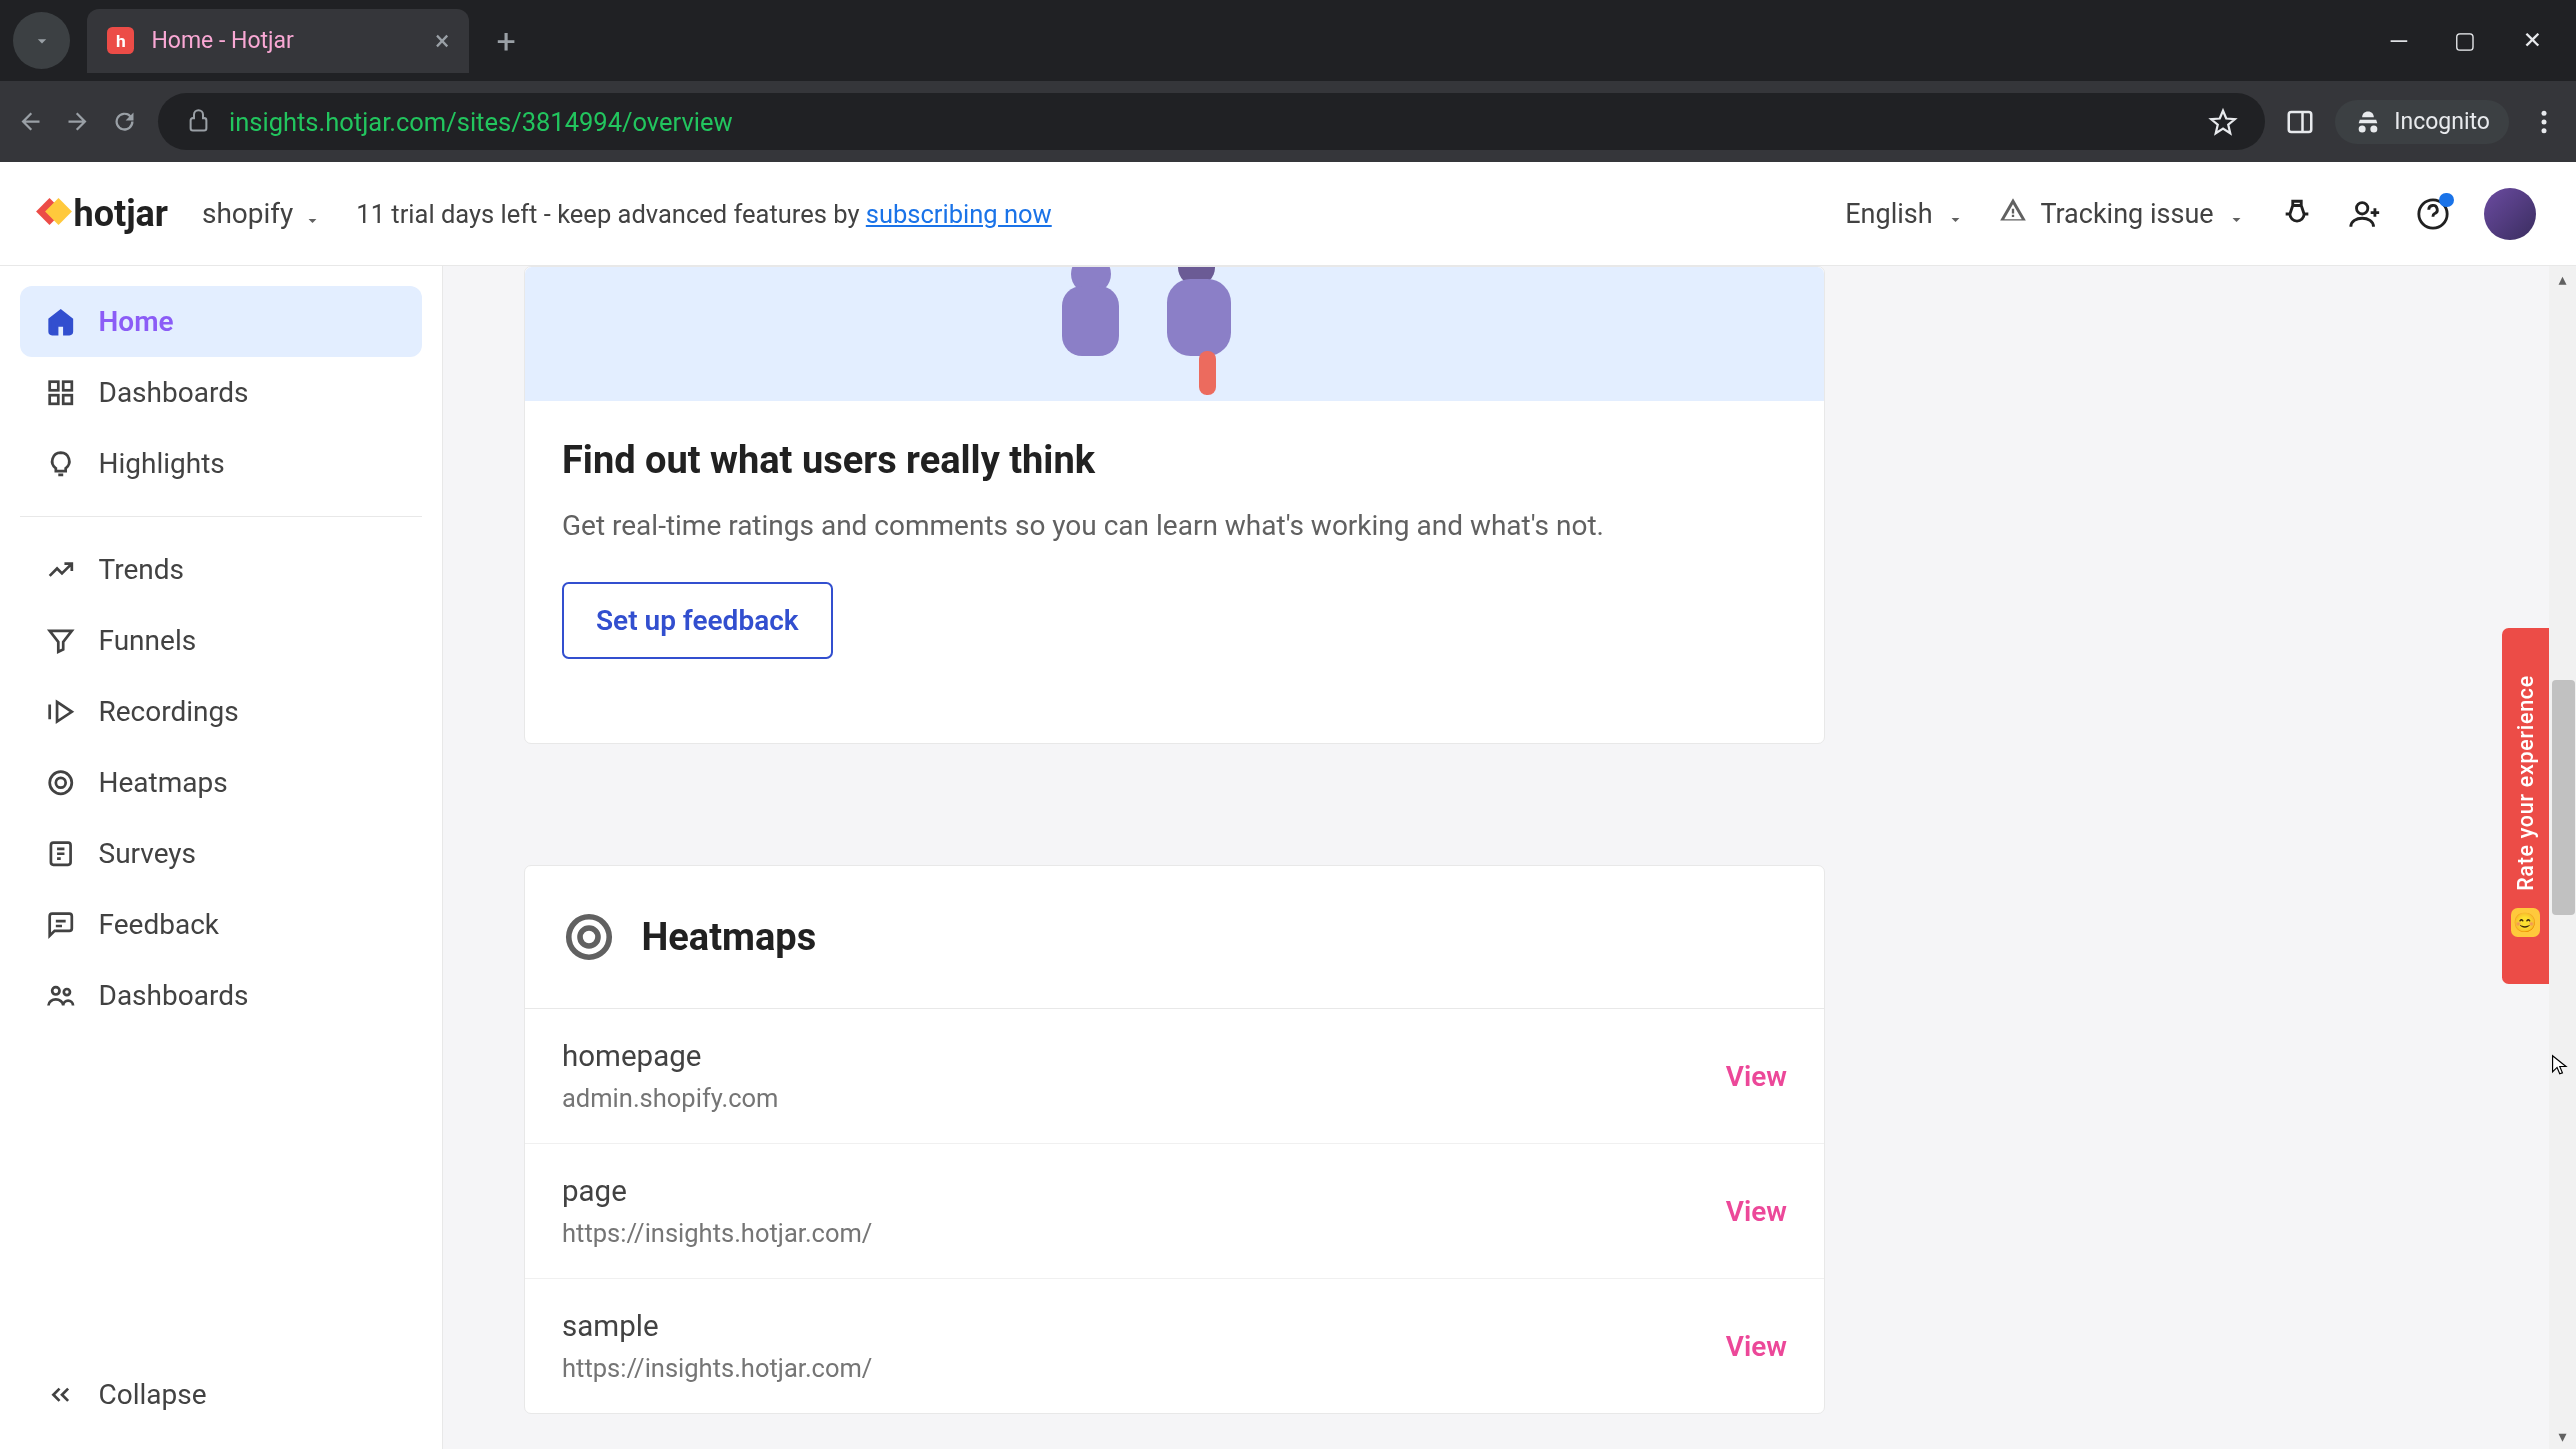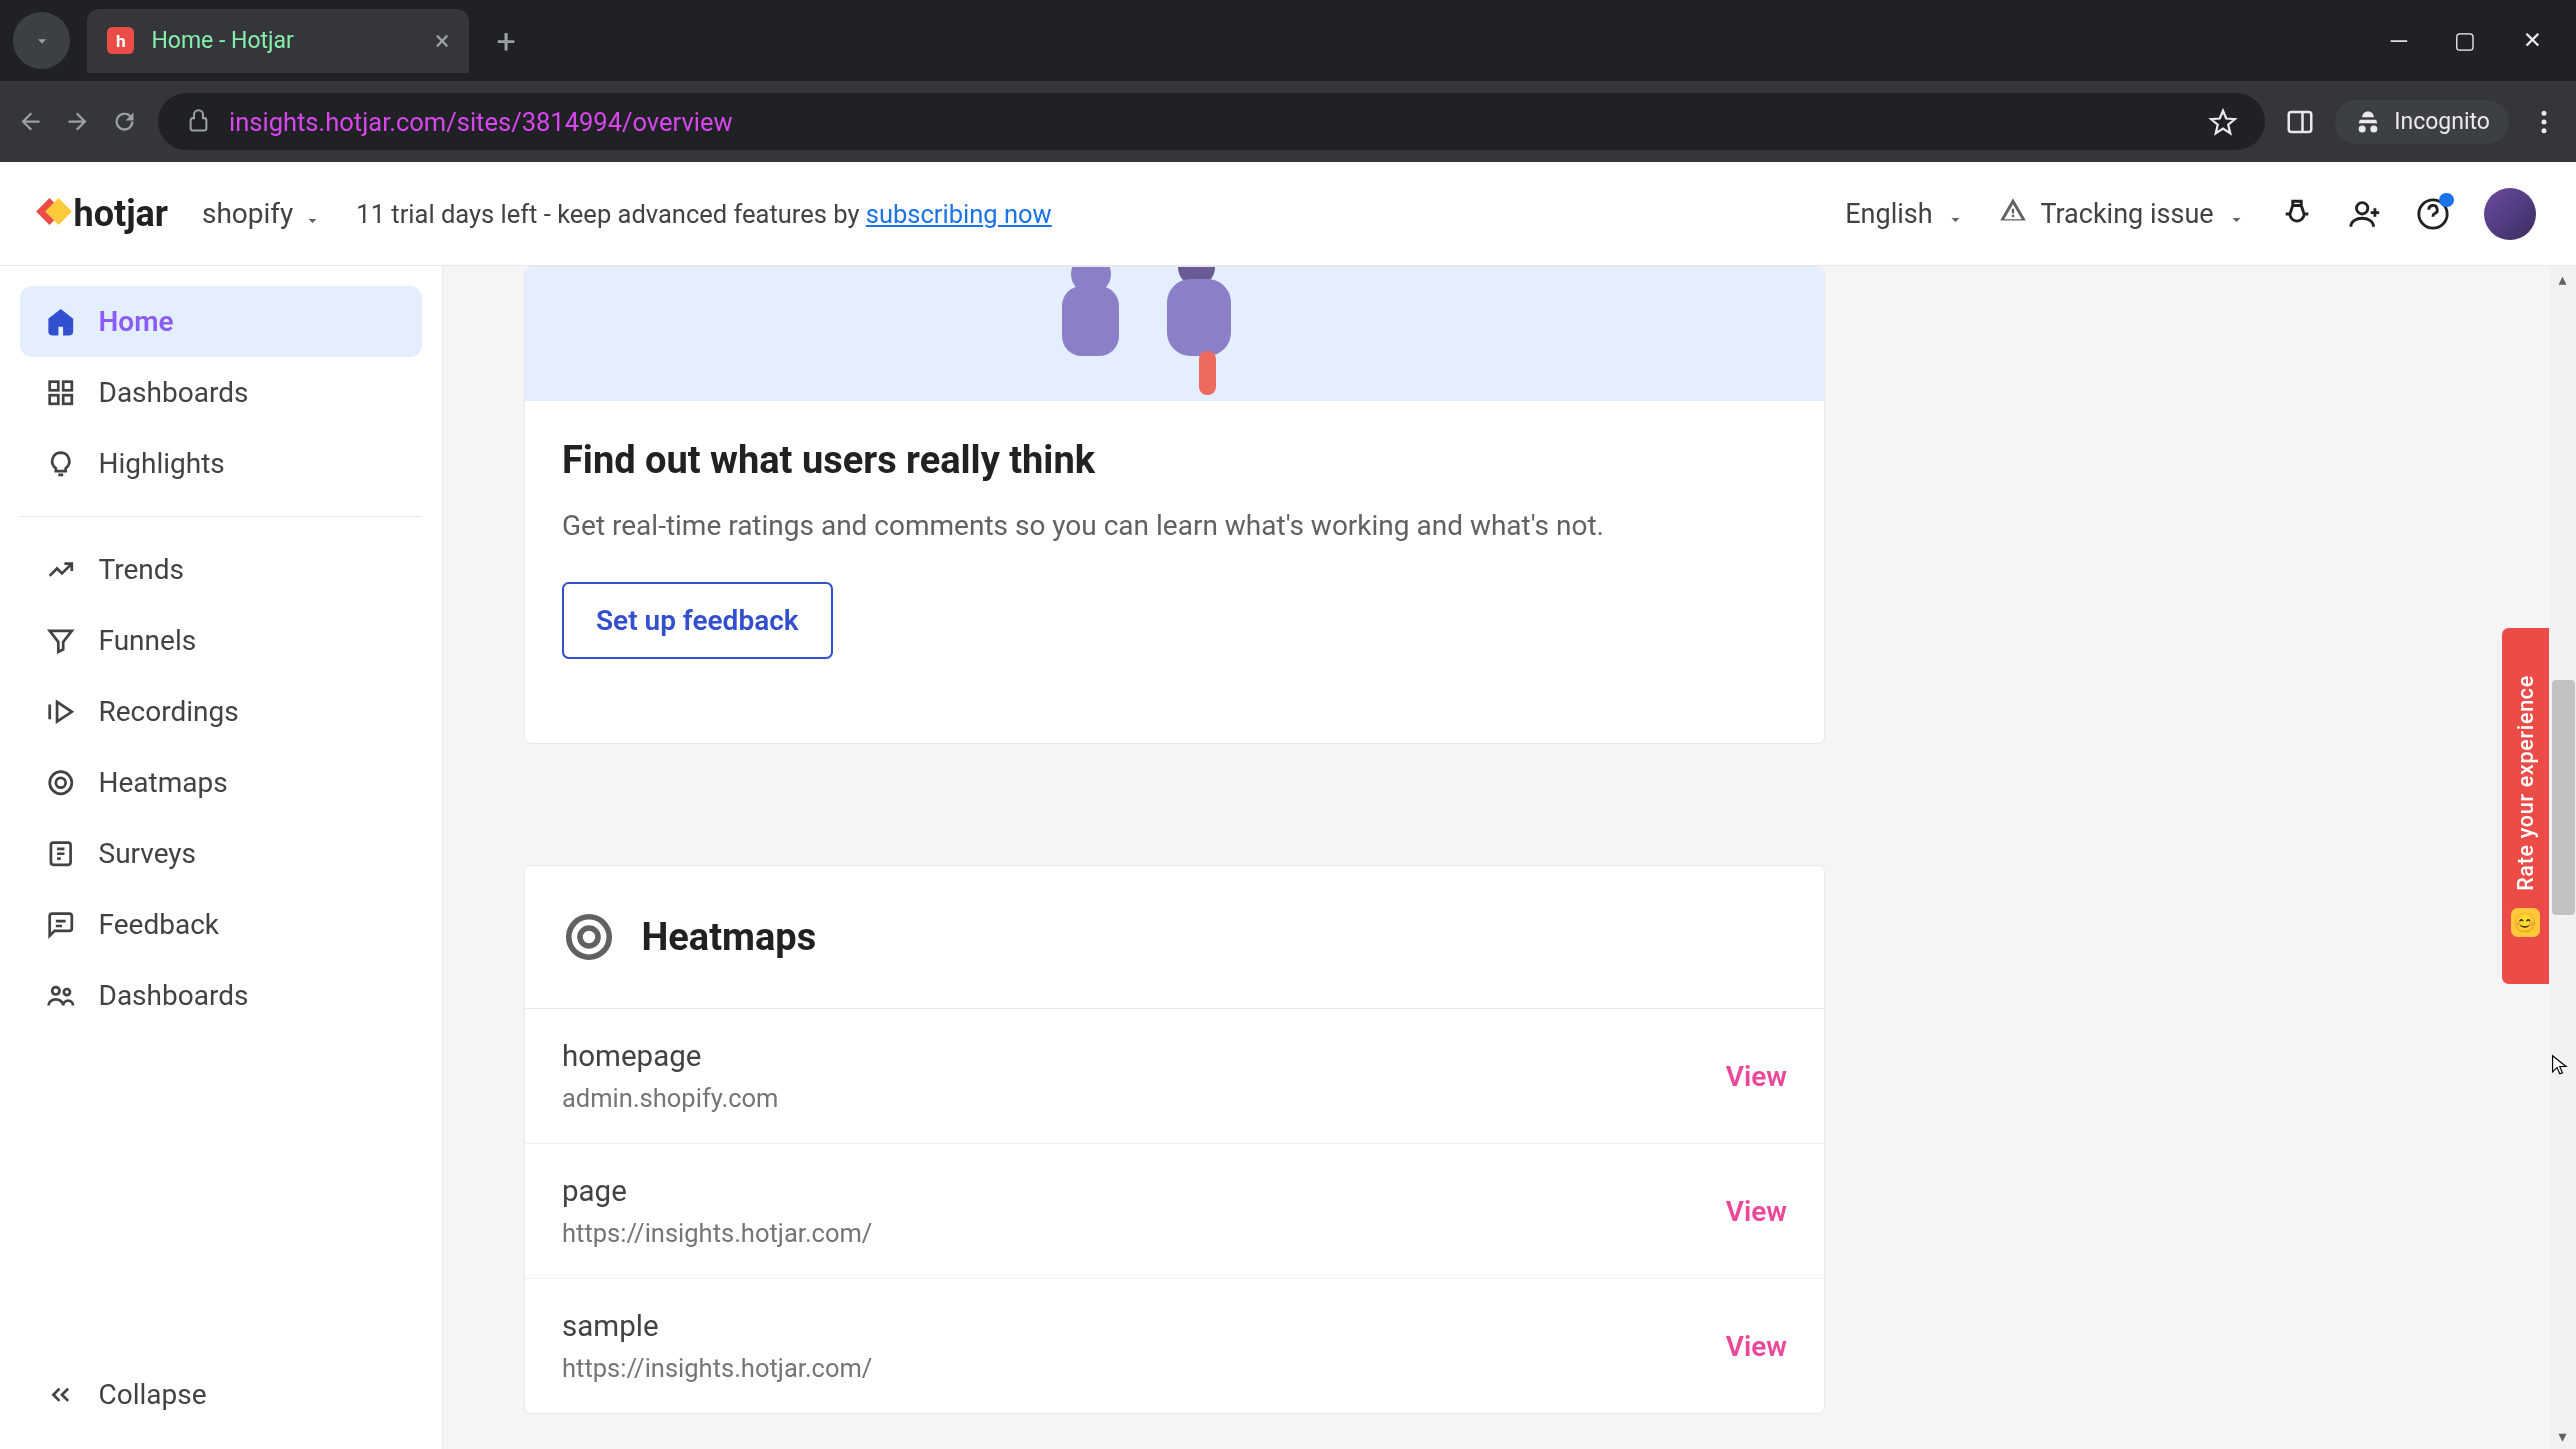--- a/index.html
+++ b/index.html
@@ -4,32 +4,32 @@
 <style>
 *{box-sizing:border-box;margin:0;padding:0;font-family:-apple-system,BlinkMacSystemFont,"Segoe UI",Roboto,sans-serif}
 body{width:2576px;height:1449px;overflow:hidden;background:#202124}
 
 
 .titlebar{height:81px;background:#202124;display:flex;align-items:center}
 .tab-dropdown{width:57px;height:57px;background:#3c4043;border-radius:50%;display:flex;align-items:center;justify-content:center;margin-left:13.4px}
 .tab-dropdown svg{width:20px;height:20px;fill:#9aa0a6}
 .tab{background:#35363a;height:64px;border-radius:12px 12px 0 0;display:flex;align-items:center;padding:0 20px;margin-left:17px;gap:17px;min-width:382px}
 .favicon{width:27px;height:27px;background:#ec4c47;border-radius:5.4px;display:flex;align-items:center;justify-content:center;color:#fff;font-weight:bold;font-size:17.4px}
-.tab-title{color:#86efac;font-size:23px}
+.tab-title{color:#f9a8d4;font-size:23px}
 .tab-close{color:#9aa0a6;font-size:27px;margin-left:auto;cursor:pointer}
 .new-tab{color:#9aa0a6;font-size:34px;margin-left:27px;cursor:pointer}
 .win-controls{margin-left:auto;display:flex;gap:47px;padding-right:34px}
 .win-controls span{color:#e8eaed;font-size:23px;cursor:pointer}
 
 .addrbar{height:81px;background:#35363a;display:flex;align-items:center;padding:0 17px;gap:20px}
 .nav-btn{width:27px;height:27px;display:flex;align-items:center;justify-content:center;cursor:pointer}
 .nav-btn svg{width:27px;height:27px;fill:#9aa0a6}
 .url-field{flex:1;background:#202124;border-radius:34px;height:57px;display:flex;align-items:center;padding:0 27px;gap:17px}
 .url-field svg{width:27px;height:27px;fill:#9aa0a6}
-.url-text{color:#d946ef;font-size:25.5px;flex:1}
+.url-text{color:#22c55e;font-size:25.5px;flex:1}
 .addr-icon{width:30px;height:30px;display:flex;align-items:center;justify-content:center;cursor:pointer}
 .addr-icon svg{width:30px;height:30px;fill:#e8eaed}
 .incognito{display:flex;align-items:center;gap:12px;background:#3c4043;padding:8px 19px;border-radius:34px}
 .incognito svg{width:28px;height:28px;fill:#e8eaed}
 .incognito span{color:#e8eaed;font-size:23px}
 
 
 .app{height:1288px;background:#fff;display:flex;flex-direction:column}
 .topbar{height:104px;border-bottom:1.3px solid #e8e8e8;display:flex;align-items:center;padding:0 40px;gap:34px}
 .logo{display:flex;align-items:center;gap:8px;font-size:36px;font-weight:700;color:#212121}

